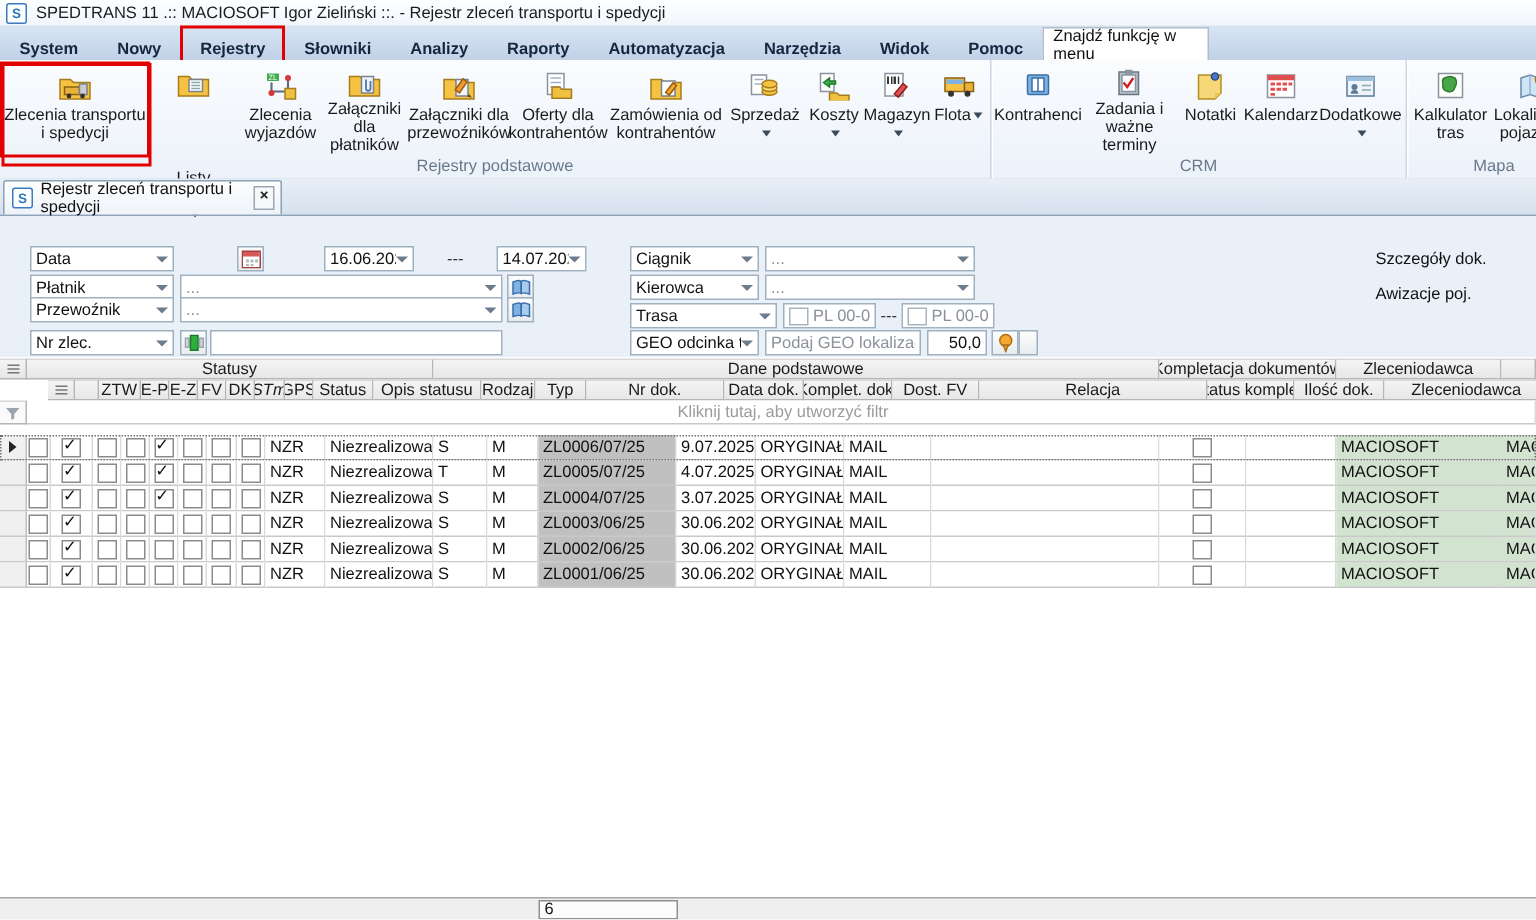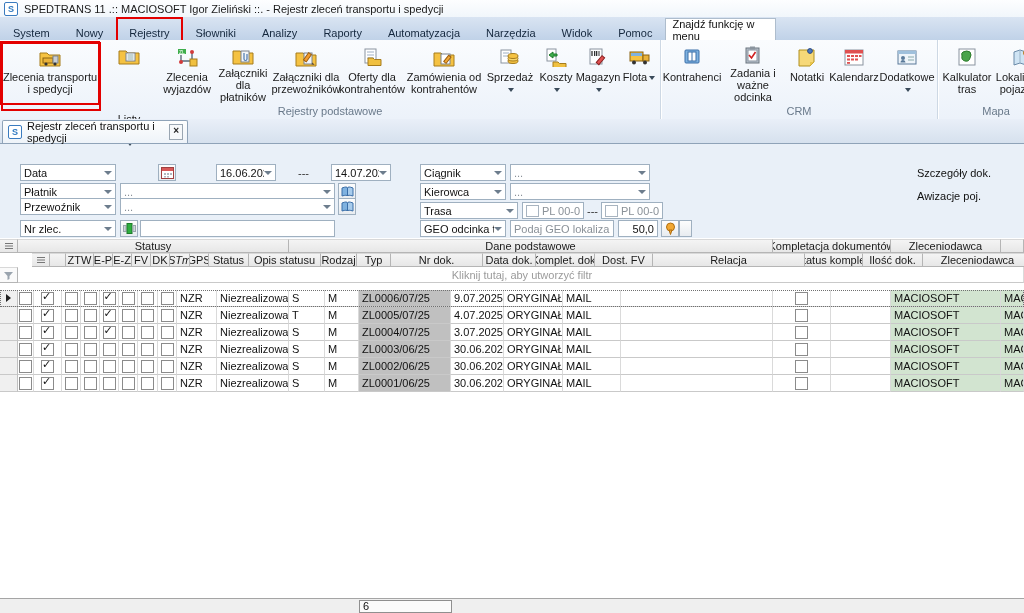--- a/index.html
+++ b/index.html
@@ -8,21 +8,21 @@
        background:#e9f0f8;-webkit-font-smoothing:antialiased;}
   
   #titlebar{position:absolute;left:0;top:0;width:1024px;height:17px;
     background:linear-gradient(#fdfeff,#f1f6fb);display:flex;align-items:center;}
   .applogo{width:12px;height:12px;border:1px solid #3a7bbf;border-radius:2px;background:#fff;
     color:#2f79c0;font-weight:bold;font-size:9px;line-height:12px;text-align:center;margin:0 6px 0 4px;flex:0 0 auto;}
   #title-text{font-size:11px;color:#1b1b1b;white-space:nowrap;}
   
   #menubar{position:absolute;left:0;top:17px;width:1024px;height:23px;
     background:linear-gradient(#d9e4f2,#c0d2e8);display:flex;align-items:stretch;}
-  .mitem{padding:16px 13px;display:flex;align-items:center;color:#14273d;cursor:default;position:relative;}
+  .mitem{padding:16px 13px;display:flex;align-items:center;color:#14273d;cursor:default;position:relative;font-weight:bold;}
   .mitem.hl{outline:2px solid #e30000;outline-offset:-2px;}
   #menu-search{width:103px;height:21px;margin-top:1px;background:#fff;border:1px solid #aebdcd;
     display:flex;align-items:center;padding-left:6px;color:#111;}
   
   #ribbon{position:absolute;left:0;top:40px;width:1024px;height:79px;
     background:linear-gradient(#fafcfe,#ecf2fa);border-bottom:1px solid #c3d0de;display:flex;}
   .rgroup{position:relative;height:100%;border-right:1px solid #cdd8e4;box-shadow:1px 0 0 #ffffff;}
   .ritems{display:flex;align-items:flex-start;padding:3px 2px 0 2px;}
   .rbtn{display:flex;flex-direction:column;align-items:center;justify-content:flex-start;
     height:58px;padding-top:2px;cursor:default;}
@@ -250,21 +250,21 @@
           </div>
           <div class="rbtn" style="width: 64px;">
             <span class="ric">
               <svg width="22" height="20" viewBox="0 0 22 20">
                 <rect x="4" y="3" width="13" height="15" fill="#b8c2cc" stroke="#6a747e"></rect>
                 <rect x="6" y="5" width="9" height="11" fill="#fff" stroke="#8a94a0"></rect>
                 <rect x="8" y="1.5" width="5" height="3" fill="#8a949e"></rect>
                 <path d="M7 10 l2.5 3 4-6" fill="none" stroke="#d02020" stroke-width="1.6"></path>
               </svg>
             </span>
-            <span class="rlbl">Zadania i ważne odcinka</span>
+            <span class="rlbl">Zadania i ważne terminy</span>
           </div>
           <div class="rbtn" style="width: 44px;">
             <span class="ric">
               <svg width="22" height="20" viewBox="0 0 22 20">
                 <path d="M3 3h15v12l-4 4H3z" fill="#f6d878" stroke="#b09020"></path>
                 <path d="M18 15h-4v4z" fill="#e8c44c"></path>
                 <circle cx="14" cy="4" r="2.4" fill="#4a78c0" stroke="#2a4880"></circle>
               </svg>
             </span>
             <span class="rlbl">Notatki</span>

